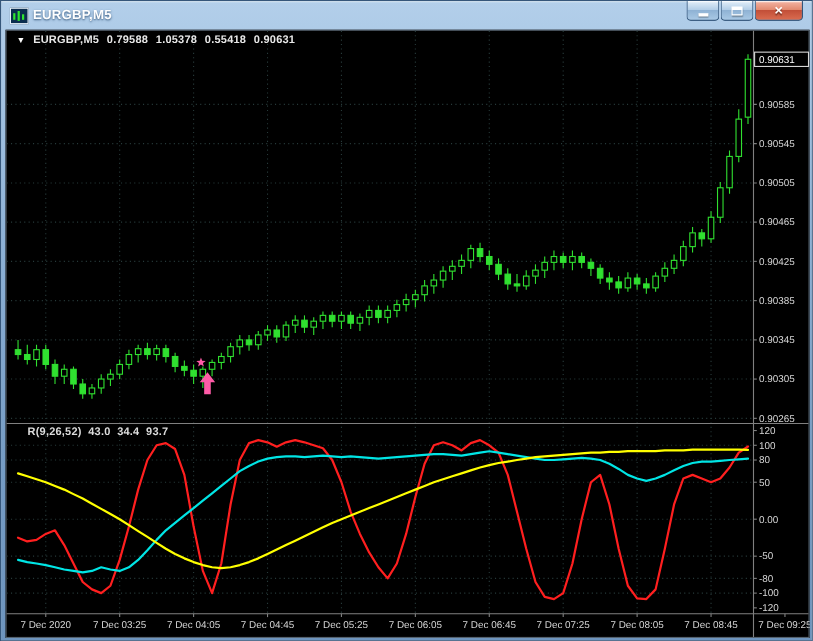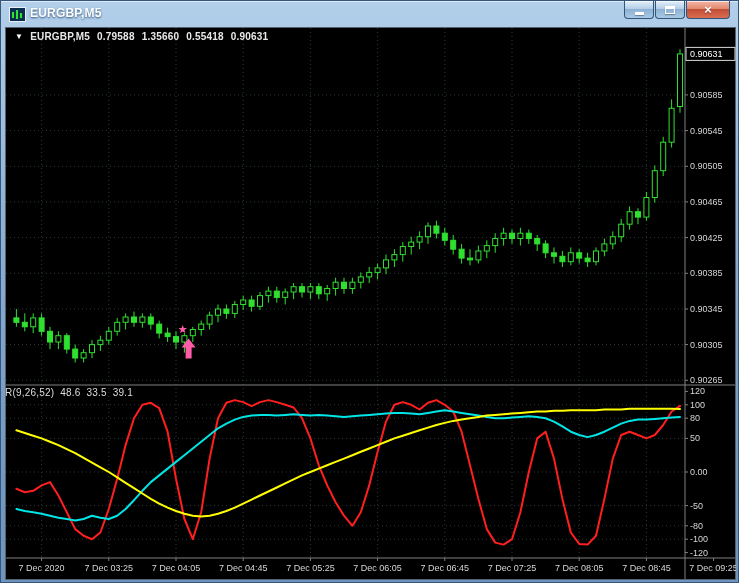--- a/index.html
+++ b/index.html
@@ -41,23 +41,23 @@
   .g-close{color:#ffffff;font-size:13px;font-weight:bold;line-height:16px;text-shadow:0 1px 1px rgba(0,0,0,.4);}
   .chart-area{position:absolute;left:4px;top:26px;width:731px;height:553px;background:#000000;}
   .chart-area svg{display:block;}
   .ohlc-header{
     position:absolute;left:10px;top:4px;
     font-size:10px;font-weight:bold;color:#e8e8e8;letter-spacing:.2px;
     display:flex;gap:7px;align-items:center;pointer-events:none;
   }
   .ohlc-header .dd{font-size:8px;color:#ffffff;pointer-events:auto;cursor:pointer;}
   .ind-header{
-    position:absolute;left:0;top:360px;
+    position:absolute;left:20px;top:360px;
     font-size:10px;color:#dcdcdc;letter-spacing:.2px;
-    display:flex;gap:6px;pointer-events:none;
+    display:flex;gap:6px;pointer-events:none;font-weight:bold;
   }
 </style>
 </head>
 <body>
 
 <div class="window">
   <div class="titlebar">
     <span class="app-icon"></span>
     <span class="title">EURGBP,M5</span>
     <div class="controls">
@@ -329,25 +329,25 @@
         <line x1="641.4" y1="531" x2="641.4" y2="534" stroke="#808080"></line>
         <text x="641.4" y="544" fill="#d6d6d6" font-size="9px" font-family="&quot;Liberation Sans&quot;, sans-serif" text-anchor="middle">7 Dec 08:45</text>
         <line x1="708.6" y1="531" x2="708.6" y2="534" stroke="#808080"></line>
         <text x="708.6" y="544" fill="#d6d6d6" font-size="9px" font-family="&quot;Liberation Sans&quot;, sans-serif" text-anchor="middle">7 Dec 09:25</text>
       </svg>
 
     <div class="ohlc-header">
       <span class="dd">▼</span>
       <span>EURGBP,M5</span>
       <span>0.79588</span>
-      <span>1.35660</span>
+      <span>1.05378</span>
       <span>0.55418</span>
       <span>0.90631</span>
     </div>
 
     <div class="ind-header">
       <span>R(9,26,52)</span>
-      <span>48.6</span>
-      <span>33.5</span>
-      <span>39.1</span>
+      <span>43.0</span>
+      <span>34.4</span>
+      <span>93.7</span>
     </div>
   </div>
 </div>
 
 </body></html>

